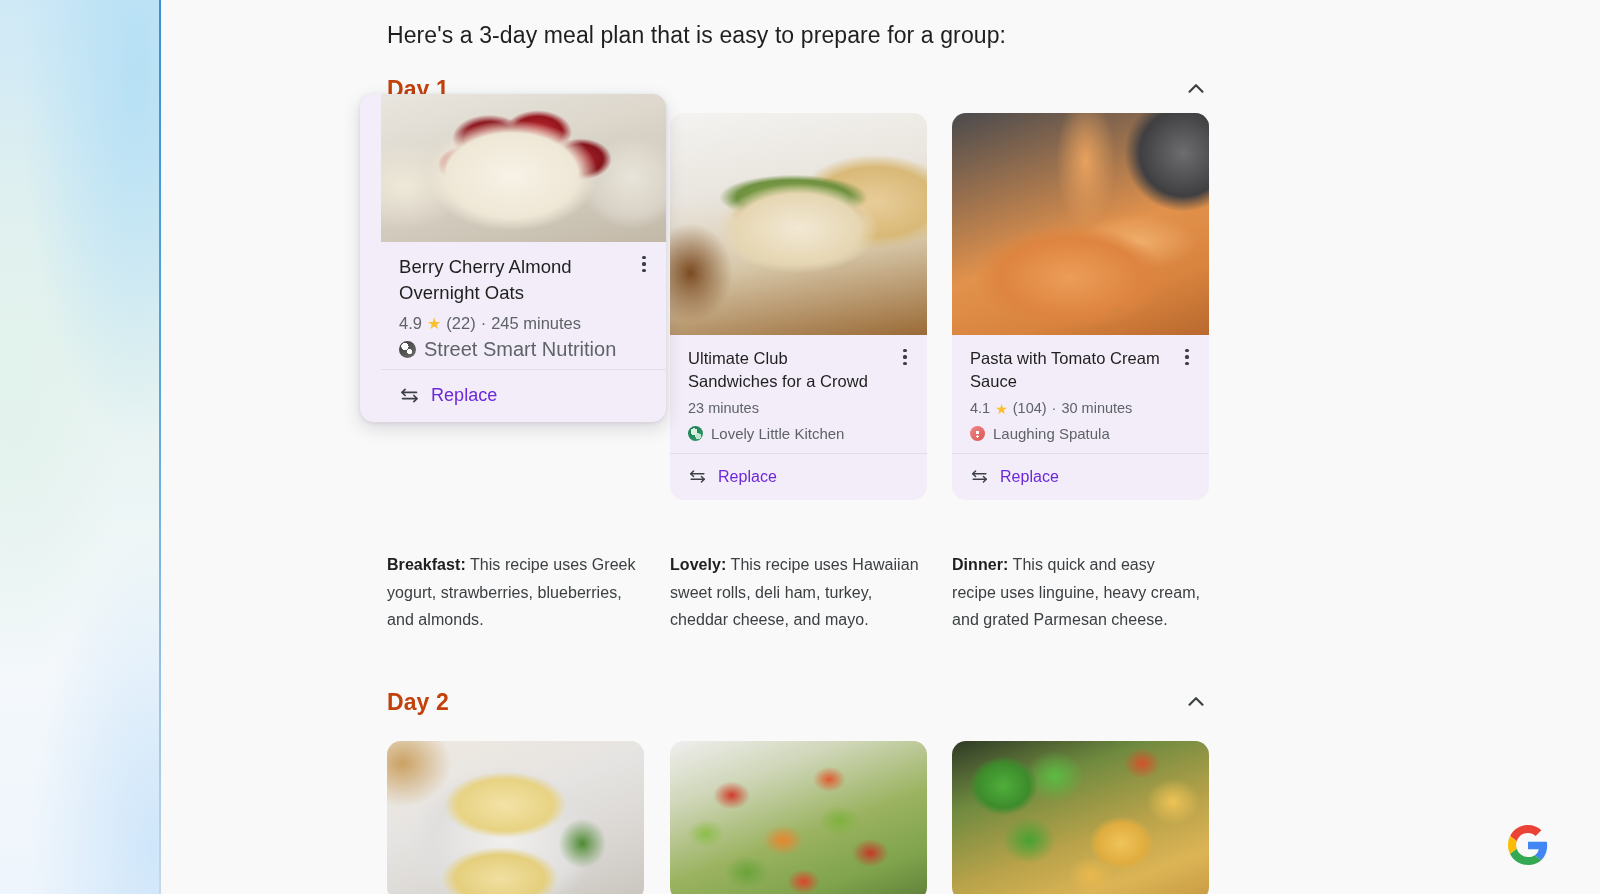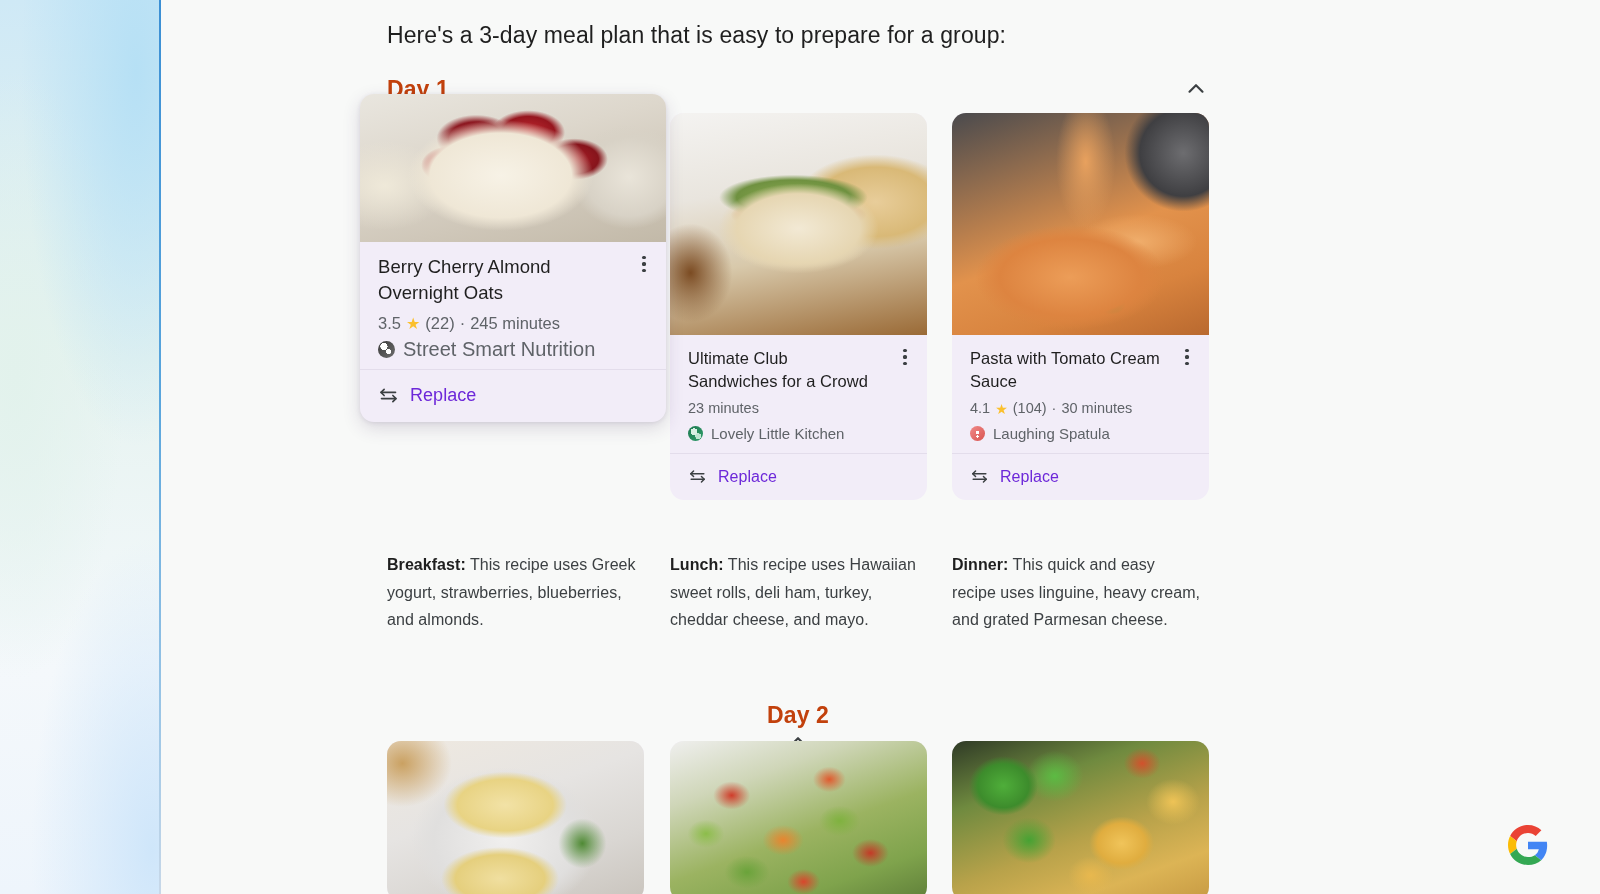--- a/index.html
+++ b/index.html
@@ -112,21 +112,21 @@
 
   <div class="day-header" style="top:72px;">
     <span class="day-title">Day 1</span>
     <span>
       <svg class="chev" viewBox="0 0 24 24" fill="none" stroke="currentColor" stroke-width="2" stroke-linecap="round" stroke-linejoin="round">
           <polyline points="6,14.5 12,8.5 18,14.5"></polyline>
         </svg>
     </span>
   </div>
 
-  <div class="card raised" style="left:199px; top:94px; width:306px;">
+  <div class="card raised" style="left:199px; top:94px; width:306px;padding-left:21px;">
     <div class="card-img" style="height:148px;">
       <div class="ph" style="background:
         radial-gradient(42% 52% at 46% 55%, #f7f2e6 0%, #efe7d6 55%, rgba(239,231,214,0) 72%),
         radial-gradient(13% 16% at 38% 30%, #b0222b 0%, #8d1a22 70%, rgba(141,26,34,0) 100%),
         radial-gradient(12% 15% at 55% 26%, #c12a31 0%, #96161e 72%, rgba(150,22,30,0) 100%),
         radial-gradient(11% 14% at 70% 44%, #ab1f27 0%, #86141b 72%, rgba(134,20,27,0) 100%),
         radial-gradient(10% 13% at 30% 48%, #d4343a 0%, #a61c24 75%, rgba(166,28,36,0) 100%),
         radial-gradient(7% 9% at 61% 49%, #3e3f62 0%, rgba(62,63,98,0) 80%),
         radial-gradient(6% 8% at 64% 62%, #43456a 0%, rgba(67,69,106,0) 80%),
         radial-gradient(24% 44% at 88% 56%, #e9e4d9 0%, #d8d2c6 60%, rgba(216,210,198,0) 80%),
@@ -134,21 +134,21 @@
         linear-gradient(165deg,#e9e6df 0%,#ddd7cc 38%,#cfc7b9 70%,#c2b9a8 100%);"></div>
     </div>
     <div class="card-body">
       <div class="kebab">
           <i></i>
           <i></i>
           <i></i>
         </div>
       <div class="card-title" style="font-size:18.5px; line-height:26px;">Berry Cherry Almond Overnight Oats</div>
       <div class="meta-row" style="font-size:16.5px; margin-top:8px;">
-        <span>3.5</span>
+        <span>4.9</span>
         <span class="star" style="font-size:16px;">★</span>
         <span>(22)</span>
         <span class="dotsep">·</span>
         <span>245 minutes</span>
       </div>
       <div class="src-row" style="font-size:20px; margin-top:7px;">
         <span class="favicon" style="width:17px;height:17px;background:
             radial-gradient(circle at 35% 32%, #ffffff 0 22%, rgba(255,255,255,0) 23%),
             radial-gradient(circle at 62% 62%, #ffffff 0 18%, rgba(255,255,255,0) 19%),
             linear-gradient(135deg,#3a3a3a,#6e6e6e);"></span>
@@ -251,28 +251,28 @@
       </svg>
       <span>Replace</span>
     </div>
   </div>
 
   <div class="desc" style="left:226px; top:527px; width:252px;">
     <b>Breakfast:</b><span> This recipe uses Greek yogurt, strawberries, blueberries, and almonds.</span>
   </div>
 
   <div class="desc" style="left:509px; top:527px; width:250px;">
-    <b>Lunch:</b><span> This recipe uses Hawaiian sweet rolls, deli ham, turkey, cheddar cheese, and mayo.</span>
+    <b>Lovely:</b><span> This recipe uses Hawaiian sweet rolls, deli ham, turkey, cheddar cheese, and mayo.</span>
   </div>
 
   <div class="desc" style="left:791px; top:527px; width:250px;">
     <b>Dinner:</b><span> This quick and easy recipe uses linguine, heavy cream, and grated Parmesan cheese.</span>
   </div>
 
-  <div class="day-header" style="top:702px;flex-direction:column;">
+  <div class="day-header" style="top:685px;">
     <span class="day-title">Day 2</span>
     <span>
       <svg class="chev" viewBox="0 0 24 24" fill="none" stroke="currentColor" stroke-width="2" stroke-linecap="round" stroke-linejoin="round">
           <polyline points="6,14.5 12,8.5 18,14.5"></polyline>
         </svg>
     </span>
   </div>
 
   <div class="card" style="left:226px; top:741px; width:257px; height:160px;">
     <div class="card-img" style="height:160px;">

